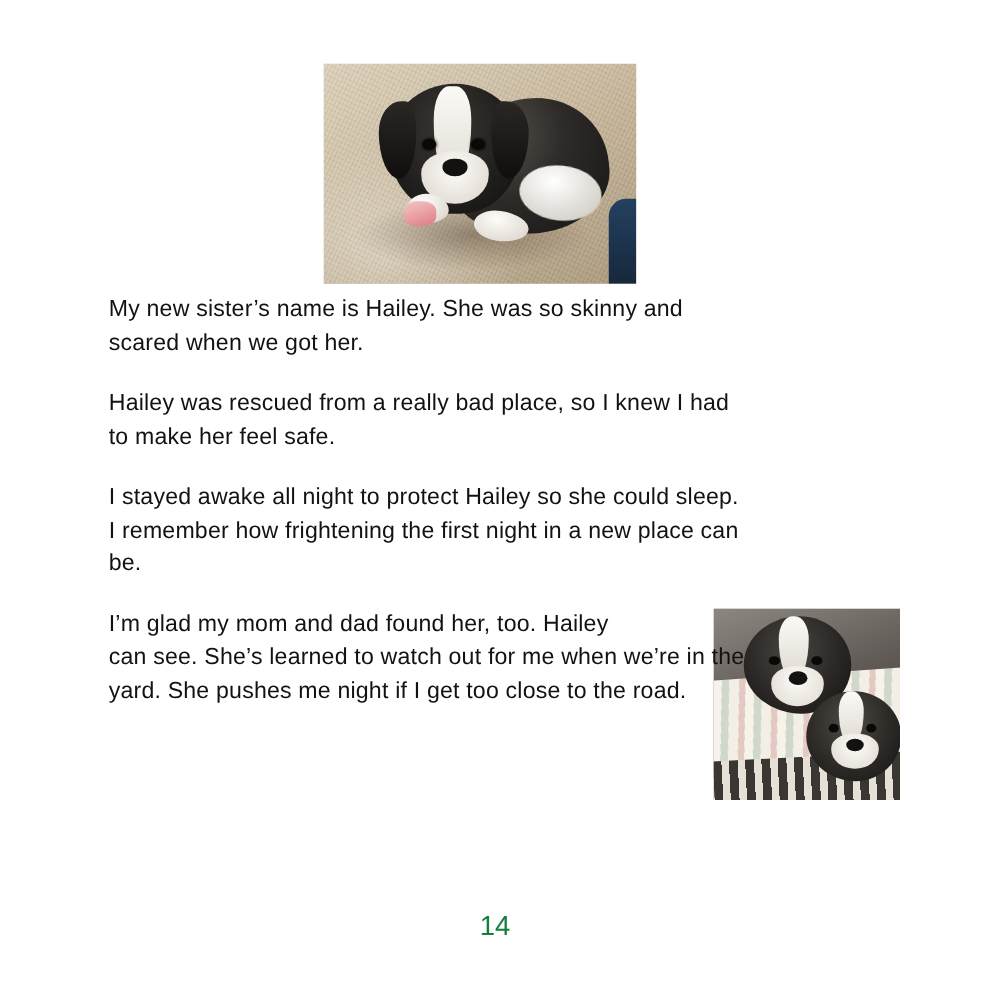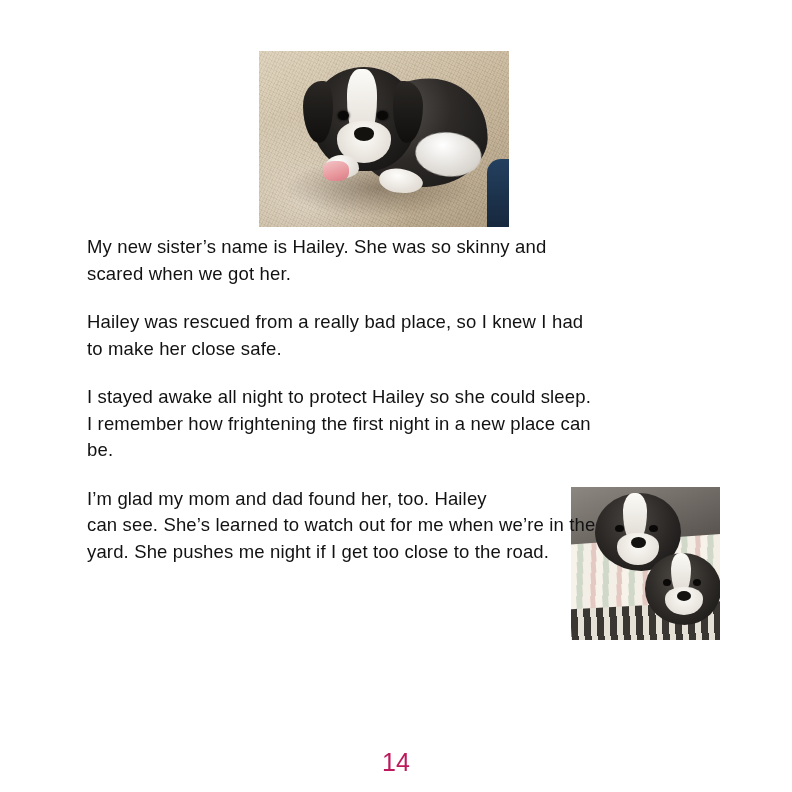--- a/index.html
+++ b/index.html
@@ -314,24 +314,24 @@
   .para {
     margin: 0 0 22px 0;
     white-space: pre-wrap;
   }
   .para:last-child { margin-bottom: 0; }
   .para.narrow { width: 455px; }
   .page-number {
     position: absolute;
     left: 0;
     right: 0;
-    top: 748px;
+    top: 728px;
     text-align: center;
-    font-size: 25px;
-    color: #be185d;
+    font-size: 22px;
+    color: #15803d;
   }
 </style>
 </head>
 <body>
 
 <div class="page">
 
   <div class="top-photo">
     <div class="carpet"></div>
     <div class="shadow"></div>
@@ -370,21 +370,21 @@
       <div class="ey1"></div>
       <div class="ey2"></div>
       <div class="nz"></div>
     </div>
   </div>
 
   <div class="body-text">
     <p class="para">My new sister’s name is Hailey. She was so skinny and
 scared when we got her.</p>
     <p class="para">Hailey was rescued from a really bad place, so I knew I had
-to make her close safe.</p>
+to make her feel safe.</p>
     <p class="para">I stayed awake all night to protect Hailey so she could sleep.
 I remember how frightening the first night in a new place can
 be.</p>
     <p class="para">I’m glad my mom and dad found her, too. Hailey
 can see. She’s learned to watch out for me when we’re in the
 yard. She pushes me night if I get too close to the road.</p>
   </div>
 
   <div class="page-number">14</div>
 

